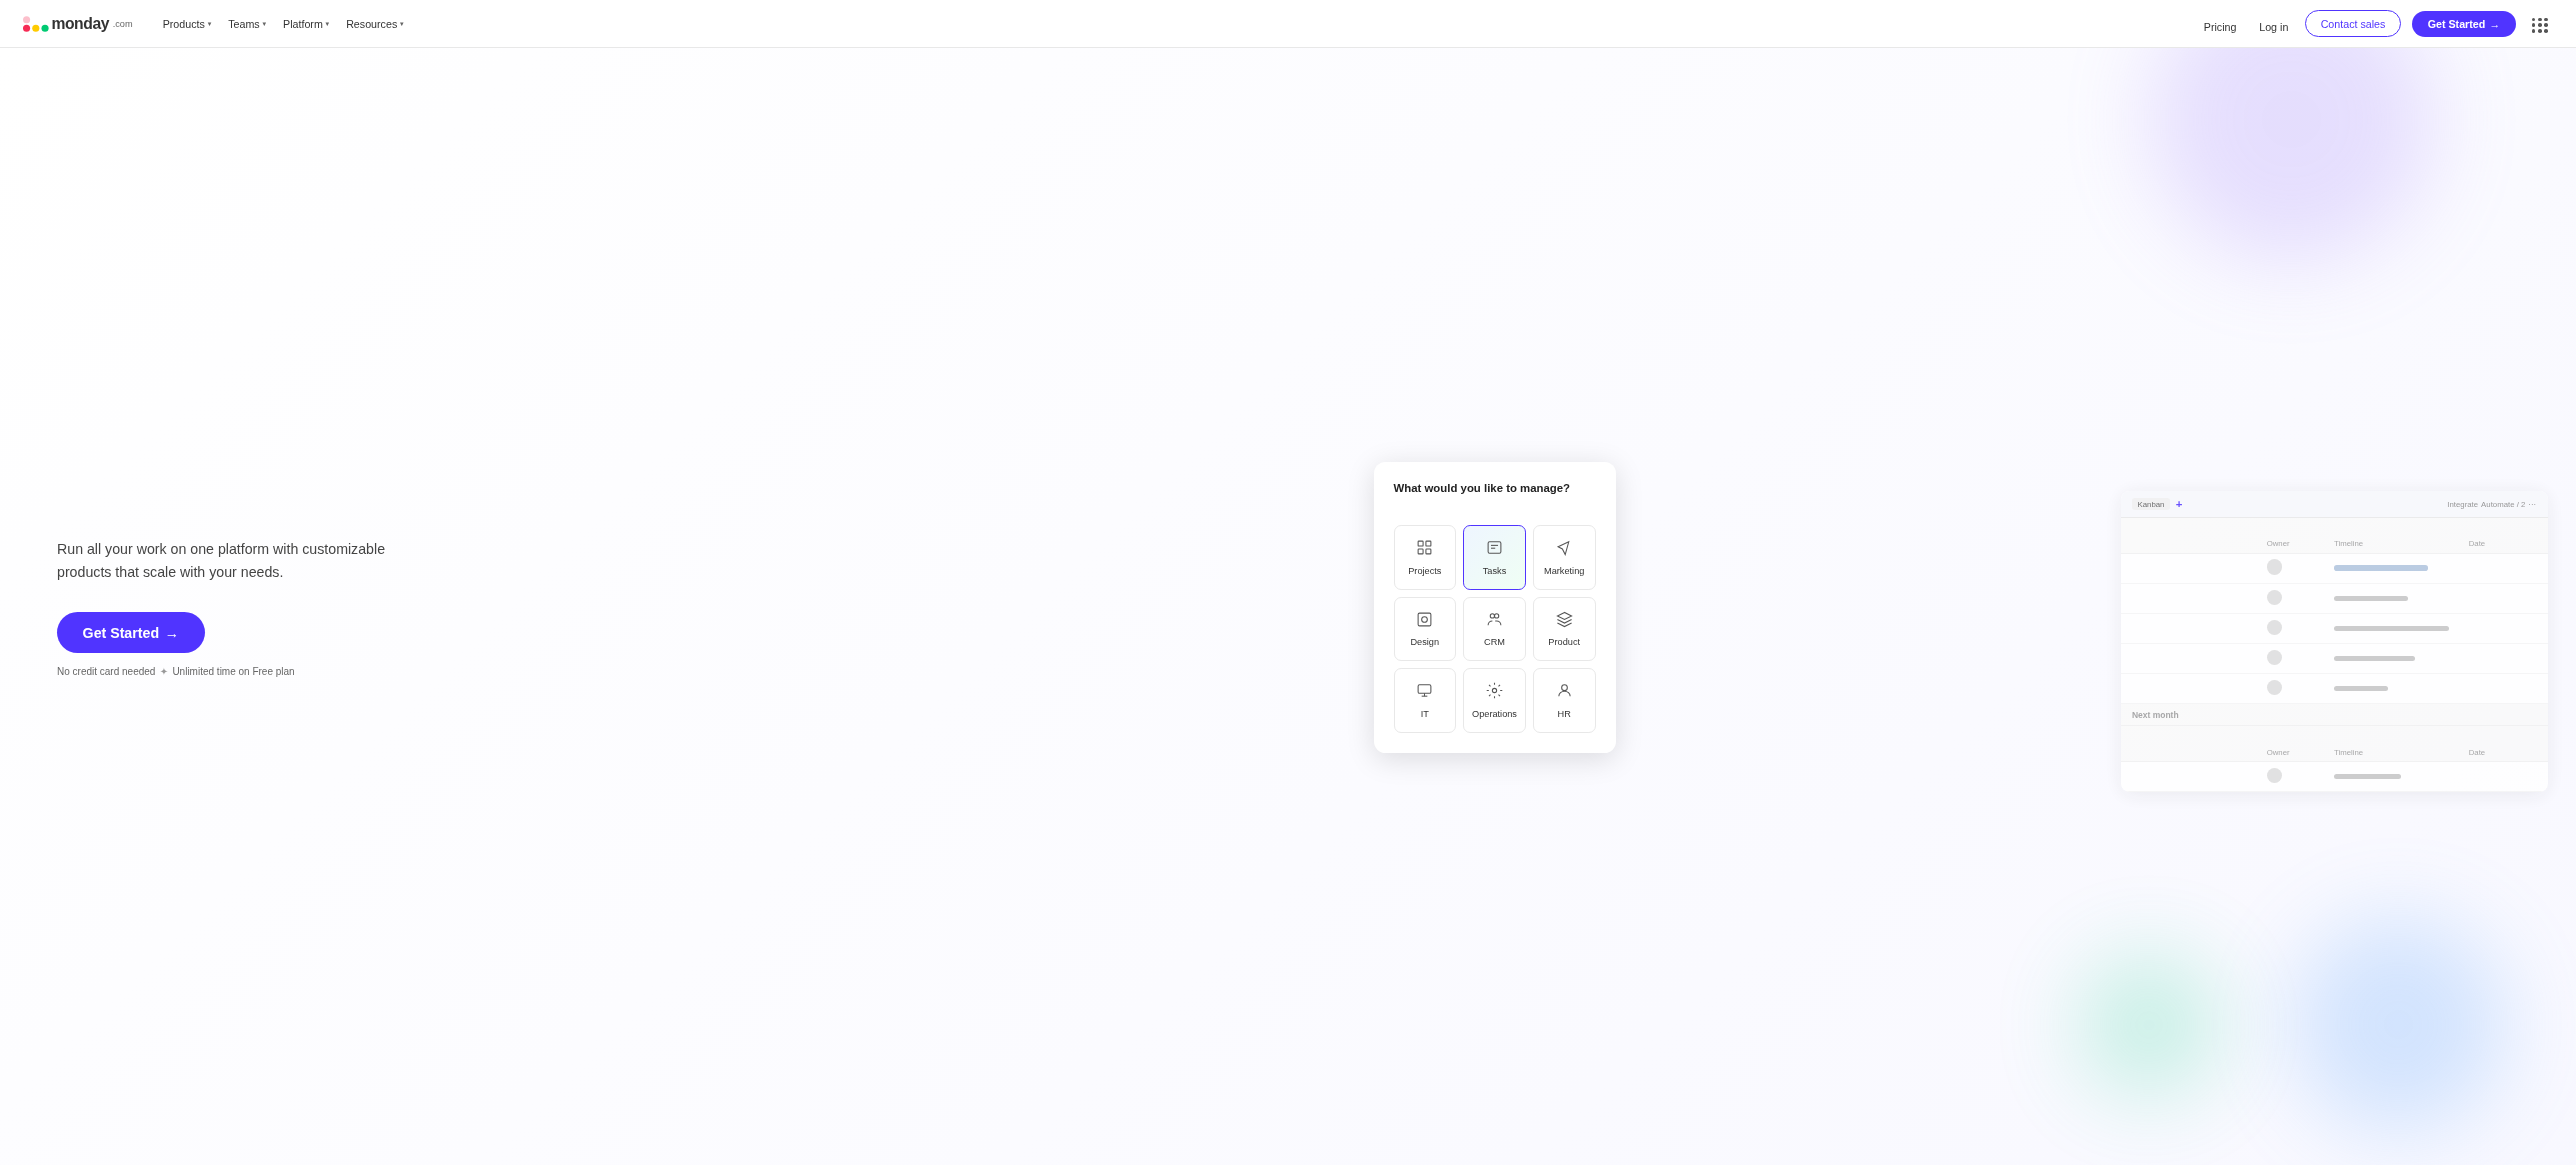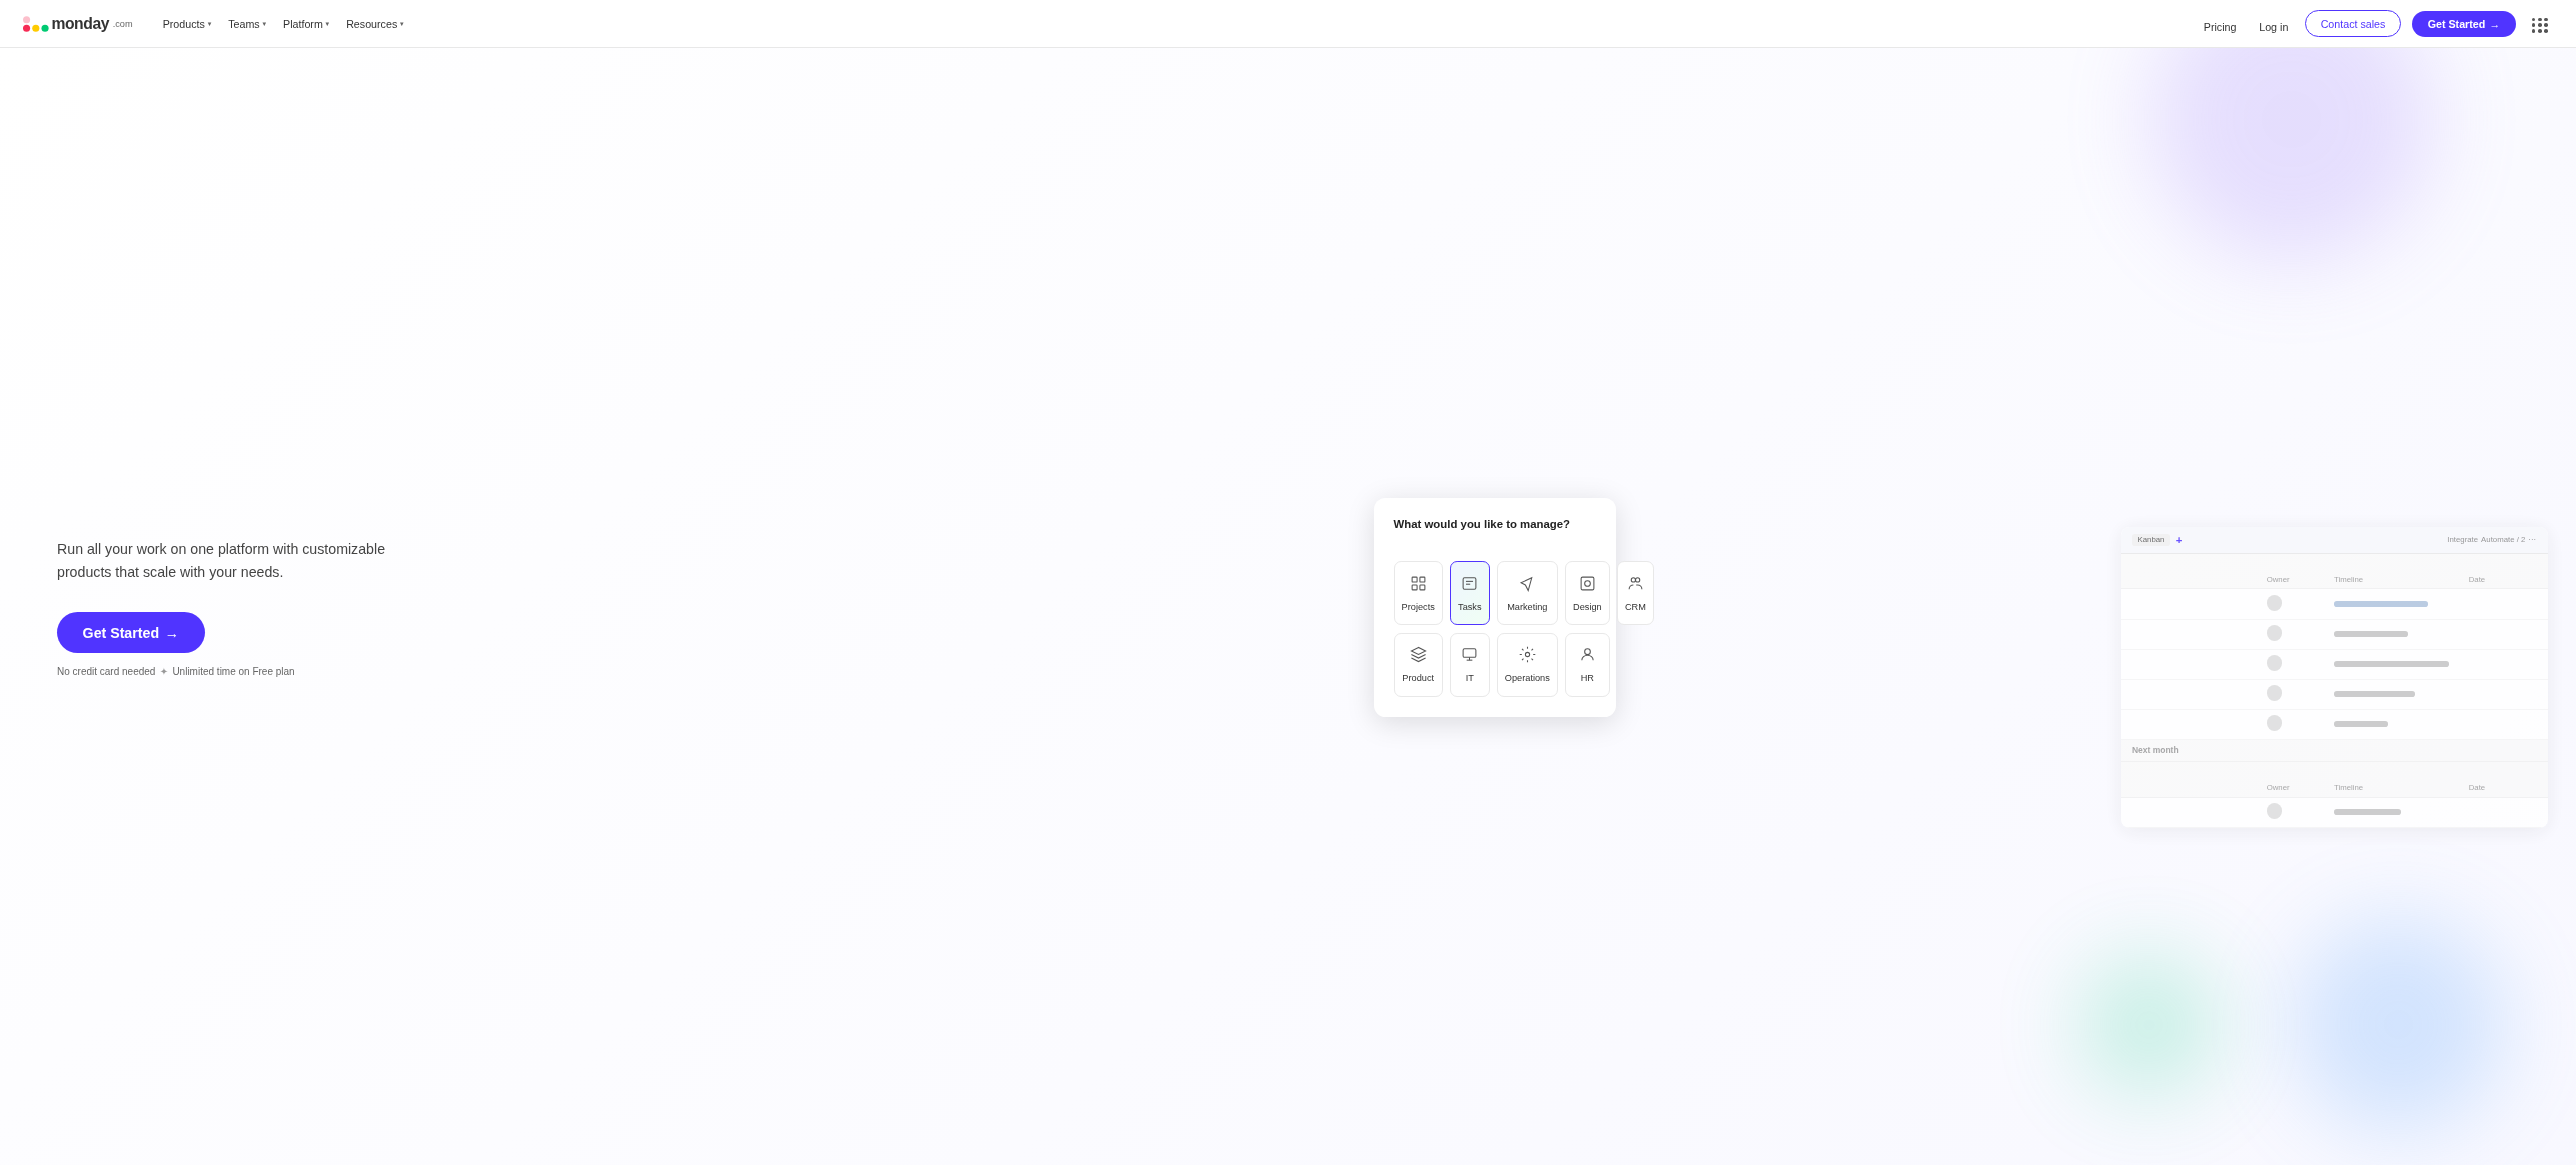--- a/index.html
+++ b/index.html
@@ -186,21 +186,21 @@
       z-index: 20;
     }
     .manage-card-title {
       font-size: 11.4px;
       font-weight: 700;
       color: #222;
       margin-bottom: 31px;
     }
     .manage-grid {
       display: grid;
-      grid-template-columns: repeat(5, 1fr);
+      grid-template-columns: repeat(3, 1fr);
       gap: 7.1px;
     }
     .manage-item {
       display: flex;
       flex-direction: column;
       align-items: center;
       justify-content: center;
       gap: 5.7px;
       border: 1.1px solid #e8e8e8;
       border-radius: 7.1px;

